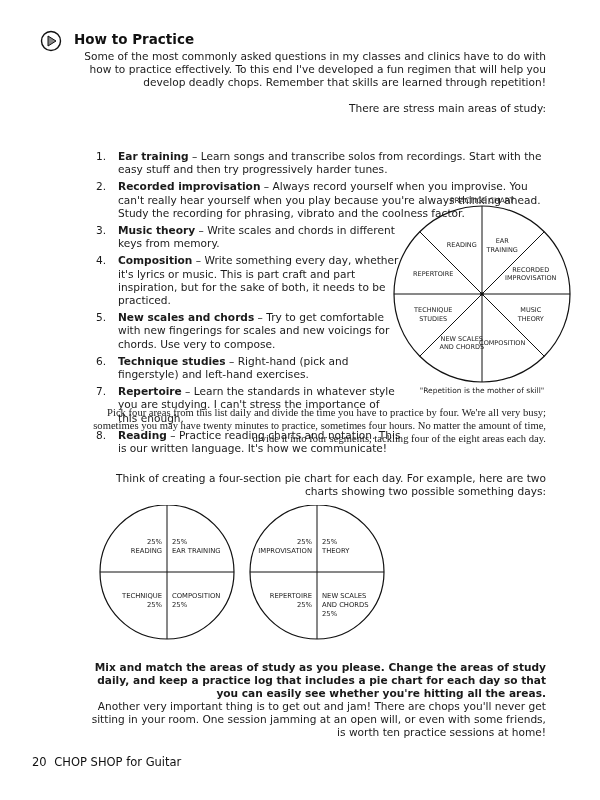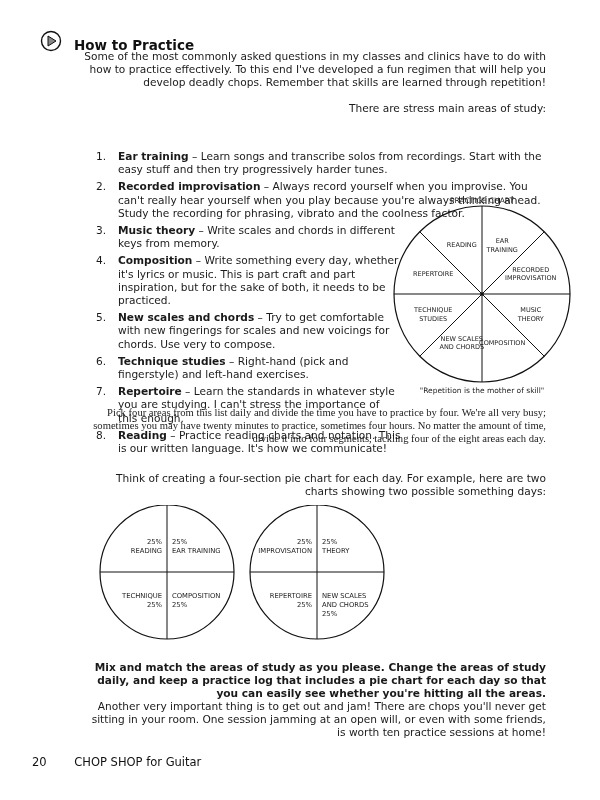--- a/index.html
+++ b/index.html
@@ -2,29 +2,29 @@
 <html><head>
   <meta charset="utf-8">
   <style>
     html, body { margin: 0; padding: 0; }
     body {
       width: 600px; height: 800px; background: #ffffff; position: relative;
       font-family: "DejaVu Sans", sans-serif; color: #1a1a1a; overflow: hidden;
     }
     .abs { position: absolute; }
     .heading-icon { left: 40px; top: 30px; width: 22px; height: 22px; }
-    .heading { left: 74px; top: 37px; font-size: 13.5px; font-weight: bold; color: #111; }
+    .heading { left: 74px; top: 31px; font-size: 13.5px; font-weight: bold; color: #111; }
     .para { position: absolute; left: 84px; width: 462px; font-size: 10.6px; line-height: 13.2px; text-align: right; }
     .list { position: absolute; left: 96px; top: 150px; width: 450px; margin: 0; padding: 0; list-style: none; font-size: 10.6px; line-height: 13.2px; }
     .list li { position: relative; padding-left: 22px; margin-bottom: 4px; }
     .list li .num { position: absolute; left: 0; top: 0; }
     .list li b { font-weight: bold; }
     .narrow { width: 284px; }
     .footer { left: 32px; top: 755px; font-size: 11.5px; color: #111; }
-    .footer .pg { margin-right: 24px; }
+    .footer .pg { margin-right: 4px; }
     svg text { font-family: "DejaVu Sans", sans-serif; fill: #222; }
   </style>
 </head>
 <body>
 
 <svg class="abs heading-icon" viewBox="0 0 22 22">
   <circle cx="11" cy="11" r="9.5" fill="none" stroke="#111" stroke-width="1.4"></circle>
   <polygon points="8,6 16,11 8,16" fill="#888" stroke="#111" stroke-width="1"></polygon>
 </svg>
 <div class="abs heading">How to Practice</div>

